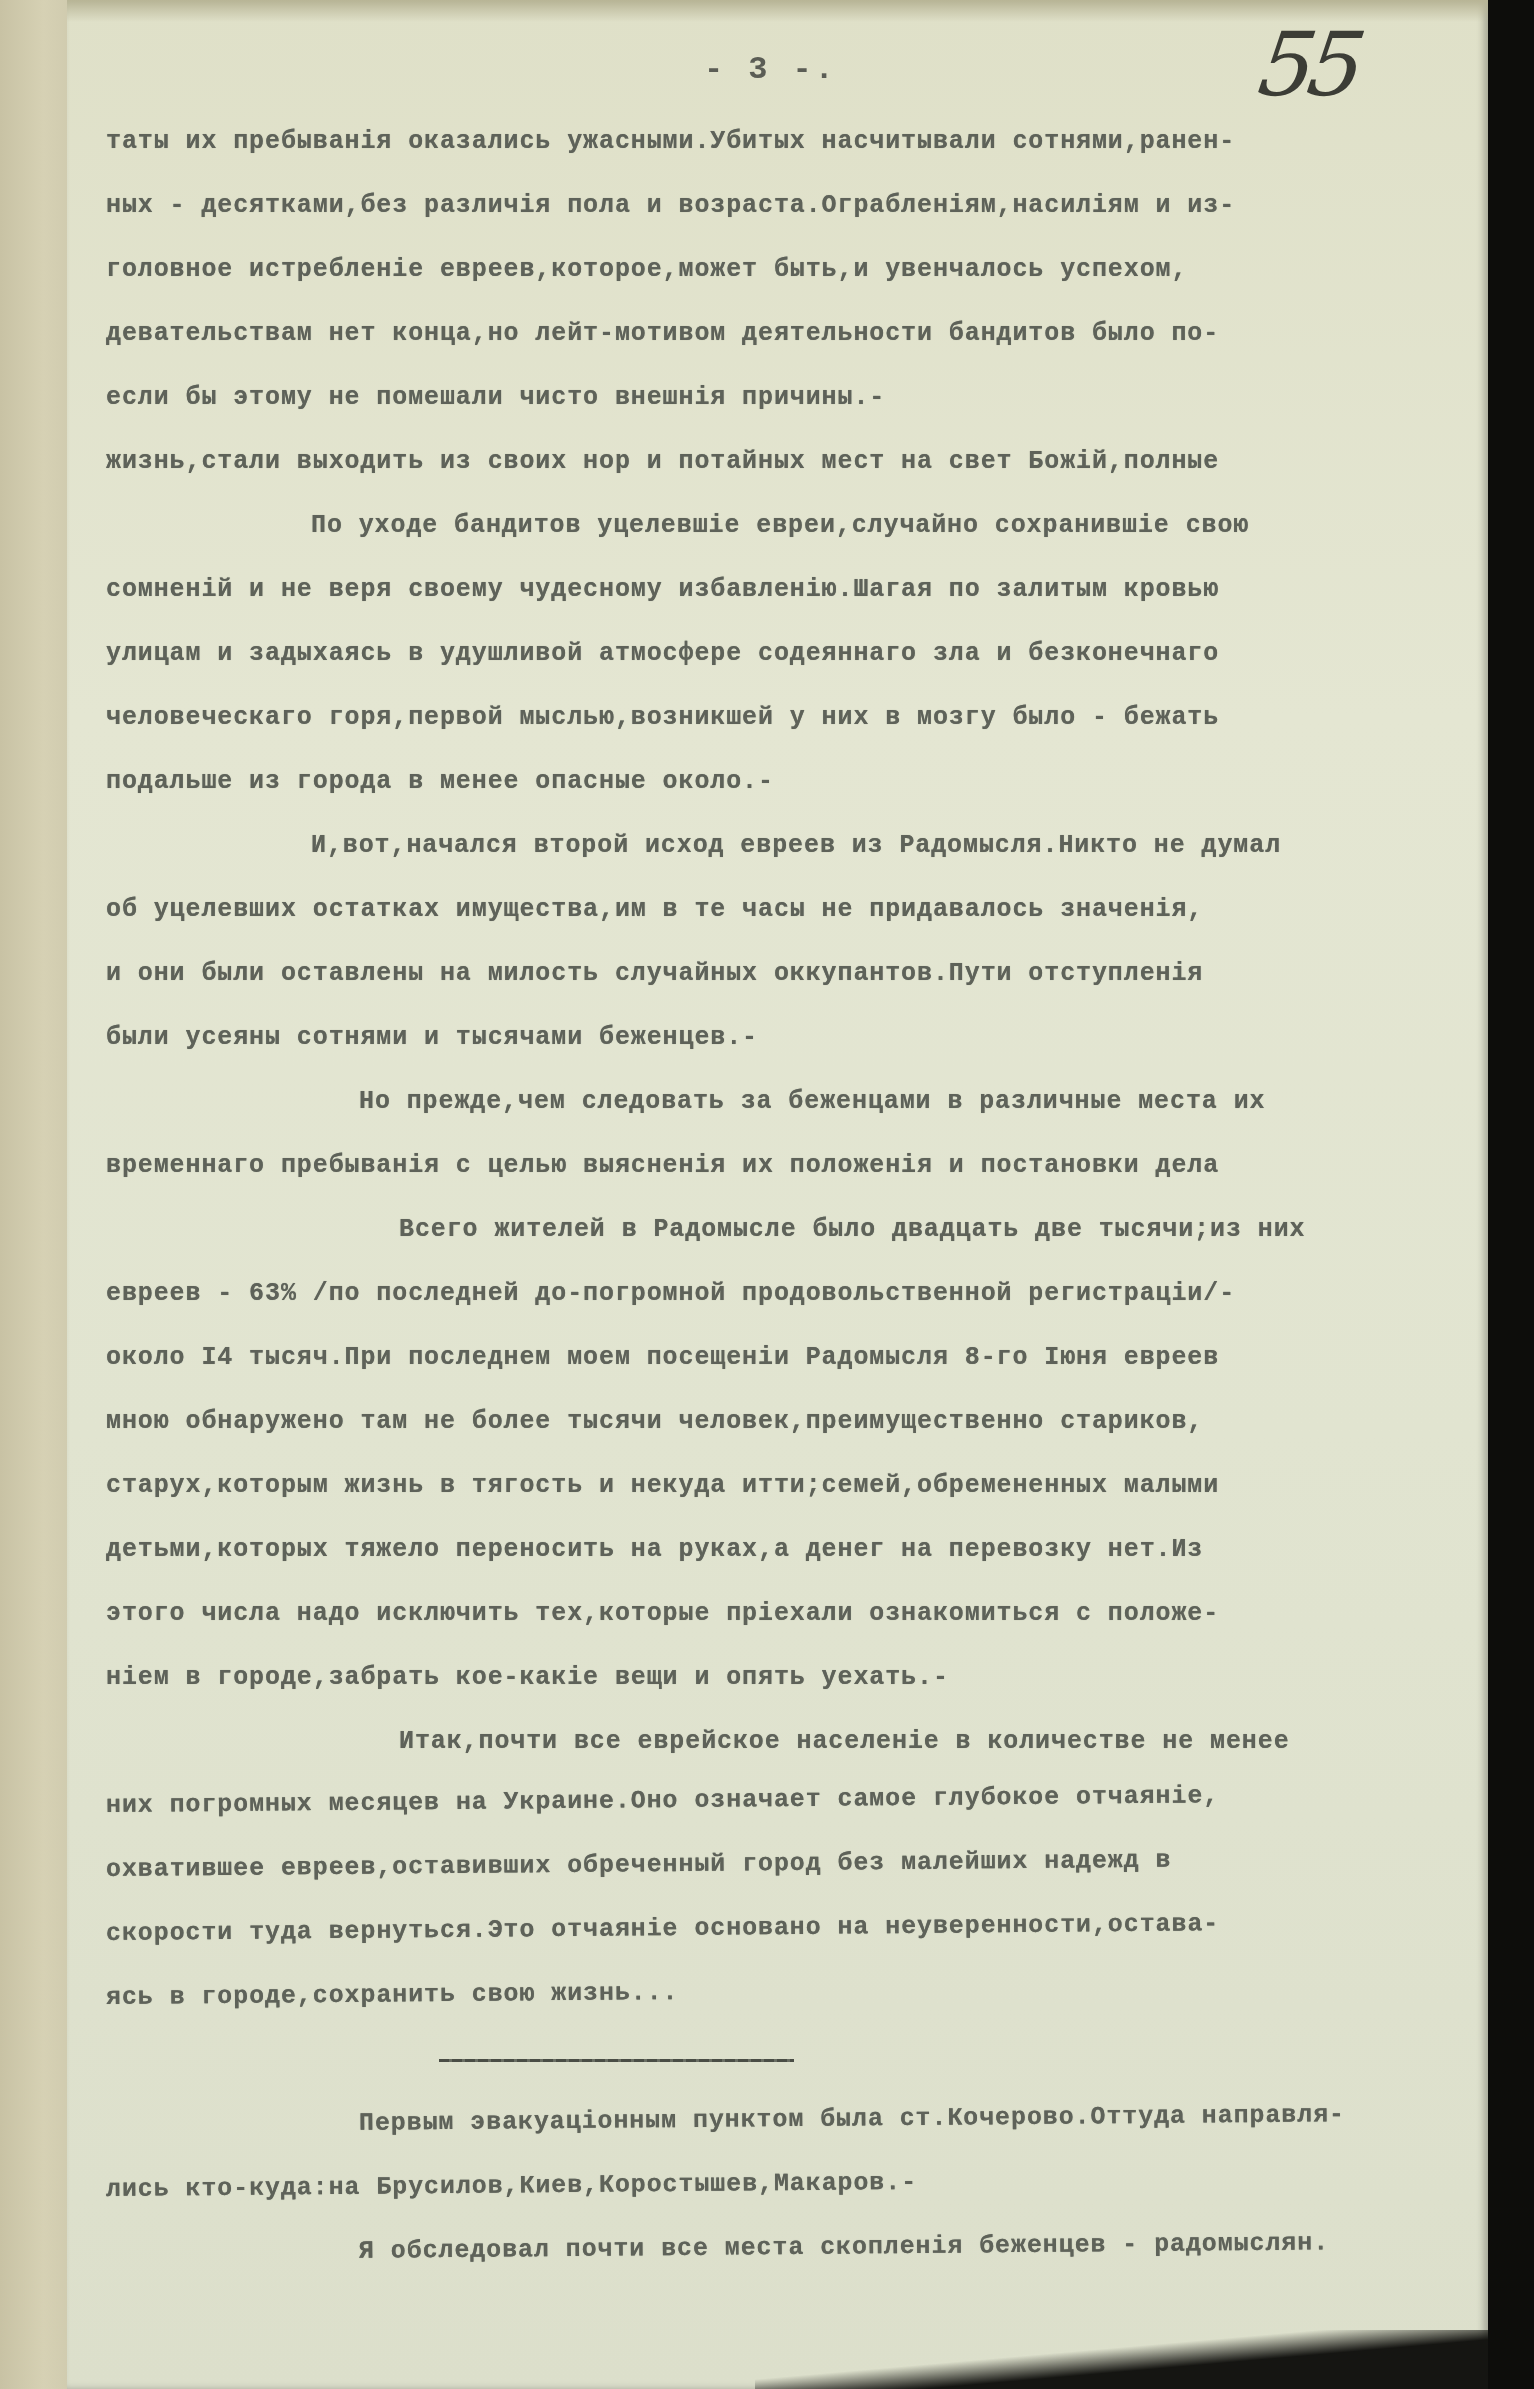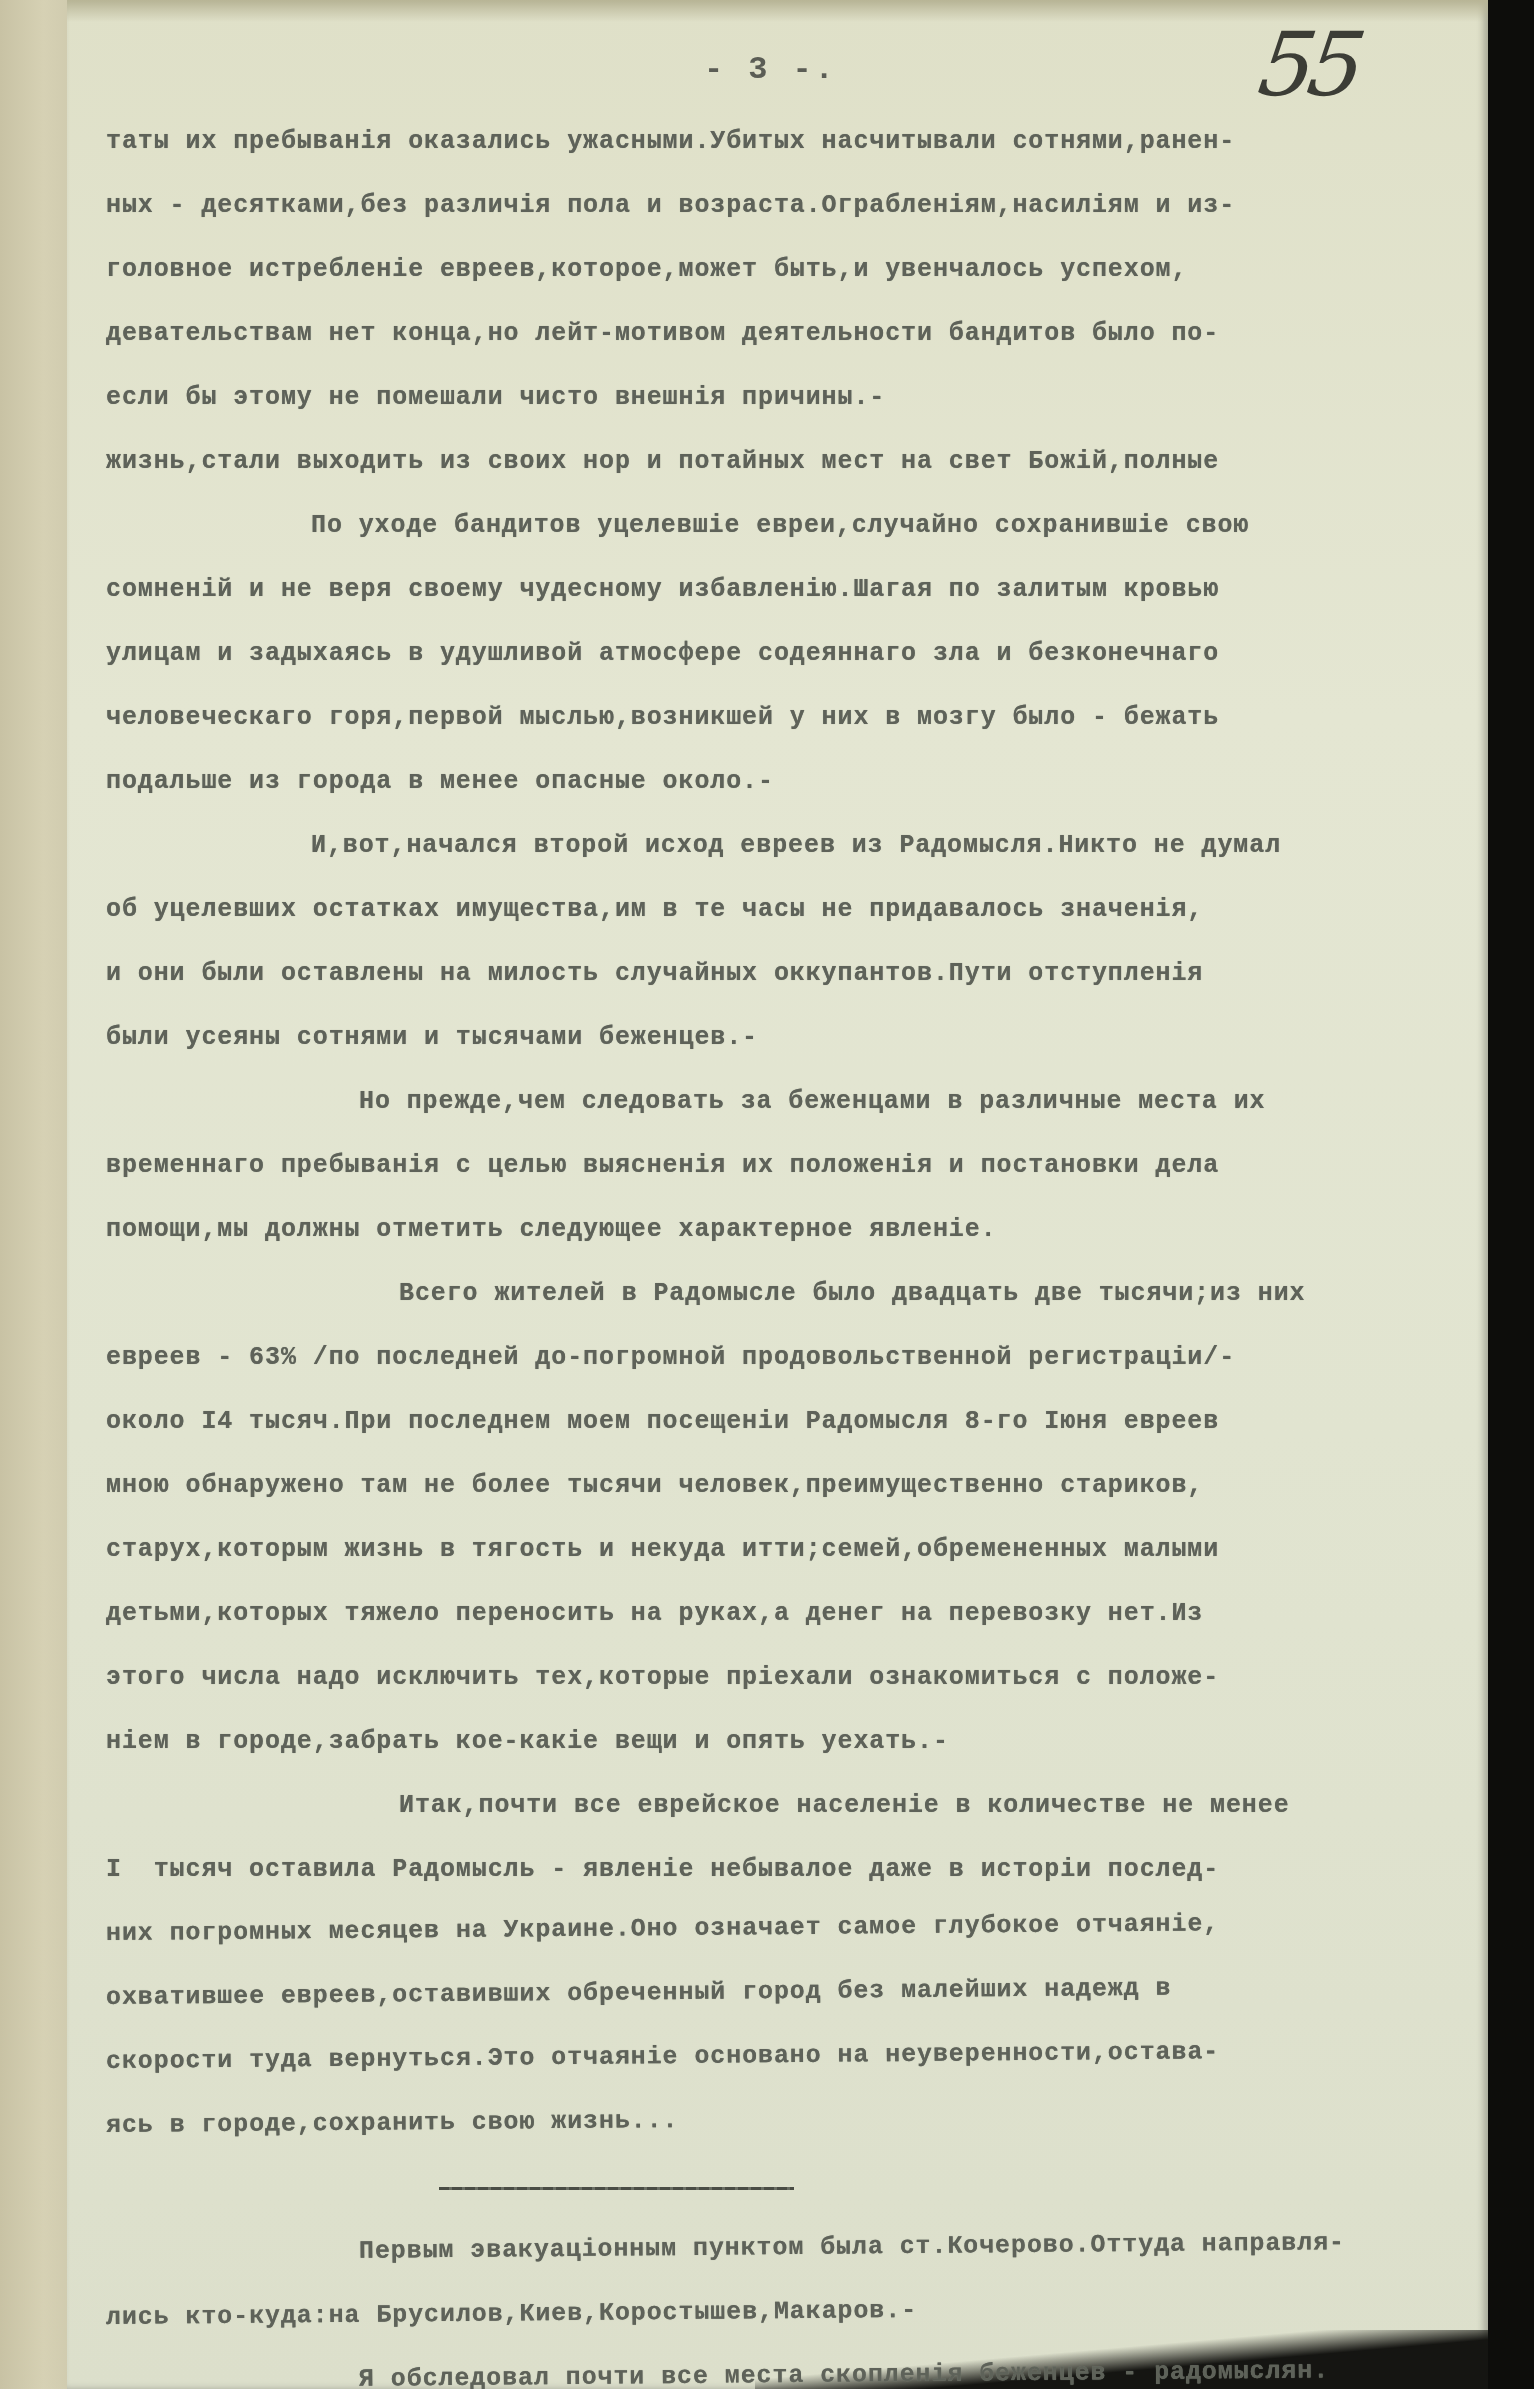--- a/index.html
+++ b/index.html
@@ -81,33 +81,31 @@
   <span class="line">человеческаго горя,первой мыслью,возникшей у них в мозгу было - бежать</span>
   <span class="line">подальше из города в менее опасные около.-</span>
 
   <span class="line indent1">И,вот,начался второй исход евреев из Радомысля.Никто не думал</span>
   <span class="line">об уцелевших остатках имущества,им в те часы не придавалось значенія,</span>
   <span class="line">и они были оставлены на милость случайных оккупантов.Пути отступленія</span>
   <span class="line">были усеяны сотнями и тысячами беженцев.-</span>
 
   <span class="line indent2">Но прежде,чем следовать за беженцами в различные места их</span>
   <span class="line">временнаго пребыванія с целью выясненія их положенія и постановки дела</span>
-  <span class="line">помощи,мы должны отметить следующее характерное явленіе.</span>
 
   <span class="line indent3">Всего жителей в Радомысле было двадцать две тысячи;из них</span>
   <span class="line">евреев - 63% /по последней до-погромной продовольственной регистраціи/-</span>
   <span class="line">около I4 тысяч.При последнем моем посещеніи Радомысля 8-го Іюня евреев</span>
   <span class="line">мною обнаружено там не более тысячи человек,преимущественно стариков,</span>
   <span class="line">старух,которым жизнь в тягость и некуда итти;семей,обремененных малыми</span>
   <span class="line">детьми,которых тяжело переносить на руках,а денег на перевозку нет.Из</span>
   <span class="line">этого числа надо исключить тех,которые пріехали ознакомиться с положе-</span>
   <span class="line">ніем в городе,забрать кое-какіе вещи и опять уехать.-</span>
 
   <span class="line indent3">Итак,почти все еврейское населеніе в количестве не менее</span>
-  <span class="line">I  тысяч оставила Радомысль - явленіе небывалое даже в исторіи послед-</span>
   <span class="line tilt">них погромных месяцев на Украине.Оно означает самое глубокое отчаяніе,</span>
   <span class="line tilt">охватившее евреев,оставивших обреченный город без малейших надежд в</span>
   <span class="line tilt">скорости туда вернуться.Это отчаяніе основано на неуверенности,остава-</span>
   <span class="line tilt">ясь в городе,сохранить свою жизнь...</span>
 
   <span class="separator">
       <span></span>
     </span>
 
   <span class="line indent2 tilt">Первым эвакуаціонным пунктом была ст.Кочерово.Оттуда направля-</span>

